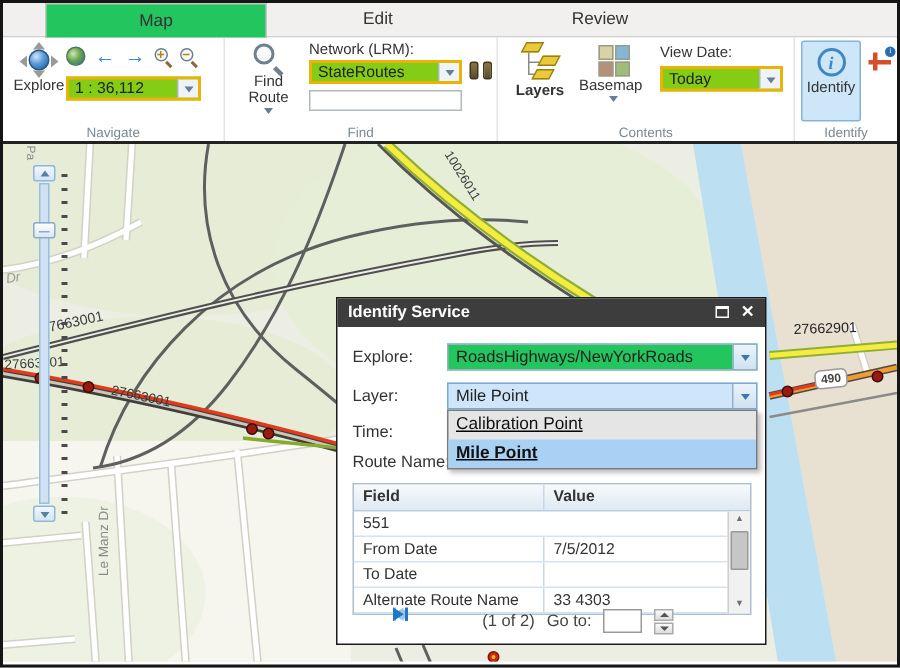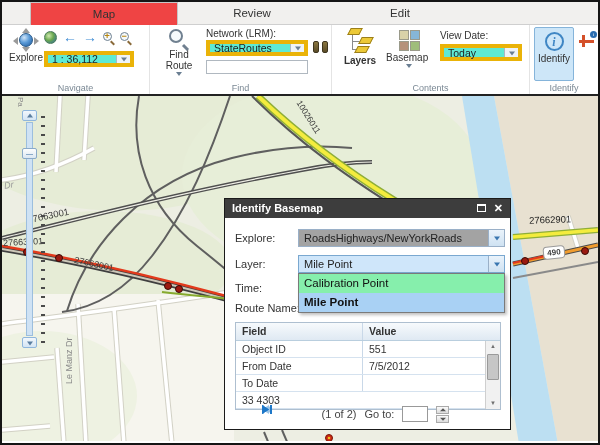--- a/index.html
+++ b/index.html
@@ -2,21 +2,21 @@
 <html><head>
 <meta charset="utf-8">
 <style>
   * { margin:0; padding:0; box-sizing:border-box; }
   body { font-family: "Liberation Sans", sans-serif; background:#888; }
   .frame { position:relative; width:600px; height:445px; border:2px solid #151515; background:#fff; overflow:hidden; }
 
   
   .tabbar { display:flex; height:23px; background:#f1f0ee; border-bottom:1px solid #cfcfcf; padding-left:28px; }
   .tab { width:148px; text-align:center; font-size:11.5px; color:#333; line-height:22px; cursor:default; }
-  .tab.active { background:#ef4444; border:1px solid #c6c6c6; border-bottom:none; margin-bottom:-1px; z-index:2; }
+  .tab.active { background:#22c55e; border:1px solid #c6c6c6; border-bottom:none; margin-bottom:-1px; z-index:2; }
 
   
   .ribbon { display:flex; height:69px; background:#fff; position:relative; }
   .rgroup { position:relative; height:100%; }
   .rgroup + .rgroup { border-left:1px solid #e4e4e4; }
   .g-nav { width:147px; } .g-find { width:182px; } .g-contents { width:198px; } .g-identify { width:69px; }
   .group-label { position:absolute; bottom:1px; left:0; right:0; text-align:center; font-size:9px; color:#7a8894; }
   .rlabel { font-size:10px; color:#333; }
 
   .explore { position:absolute; left:5px; top:3px; width:38px; text-align:center; }
@@ -31,21 +31,21 @@
 
   .navrow { position:absolute; left:42px; top:6px; display:flex; align-items:center; gap:6px; }
   .globe { width:13px; height:13px; border-radius:50%; border:1px solid #4a7a5a;
            background:radial-gradient(circle at 35% 35%, #cfe8b0, #6aa84f 45%, #2e6da0 95%); }
   .navarrow { color:#3d8bd4; font-weight:bold; font-size:14px; line-height:13px; }
   .mag { position:relative; width:11px; height:11px; }
   .mag .lens { position:absolute; left:0; top:0; width:9px; height:9px; border:1.5px solid #6e8090; border-radius:50%; background:#f4f8fb; }
   .mag .handle { position:absolute; right:-1px; bottom:-1px; width:5px; height:2px; background:#8a6a3a; transform:rotate(45deg); }
   .mag .sign { position:absolute; left:1.5px; top:-1px; font-size:9px; font-weight:bold; color:#b8860b; }
 
-  .combo { position:relative; background:#5eead4; border:4px solid #eab308; font-size:10.5px; color:#222; }
+  .combo { position:relative; background:#84cc16; border:2px solid #eab308; font-size:10.5px; color:#222; }
   .combo .val { position:absolute; left:4px; top:50%; transform:translateY(-50%); white-space:nowrap; }
   .combo .arrowbtn { position:absolute; right:0; top:0; bottom:0; width:14px; background:#eef3f8; border-left:1px solid #abb8c4; }
   .caret { position:absolute; left:50%; top:50%; transform:translate(-50%,-35%); width:0; height:0;
            border-left:3.5px solid transparent; border-right:3.5px solid transparent; border-top:4px solid #6a7e92; }
   .scale-combo { position:absolute; left:42px; top:26px; width:90px; height:16px; }
 
   .findroute { position:absolute; left:10px; top:4px; width:38px; text-align:center; }
   .bigmag { position:relative; width:20px; height:20px; margin:0 auto; }
   .bigmag .lens { position:absolute; left:0; top:0; width:14px; height:14px; border:2.5px solid #708090; border-radius:50%; background:#f6fafc; }
   .bigmag .handle { position:absolute; right:0px; bottom:0px; width:7px; height:3px; background:#708090; transform:rotate(45deg); }
@@ -97,26 +97,26 @@
   .zthumb::after { content:""; position:absolute; left:3px; right:3px; top:4.5px; height:1px; background:#8aaac8; }
   .zticks { position:absolute; left:19px; top:6px; width:4px; height:230px;
             background:repeating-linear-gradient(to bottom, #4a4a4a 0 2px, transparent 2px 9px); }
 
   
   .dialog { position:absolute; left:222px; top:102px; width:287px; height:232px; background:#fff; border:1px solid #1a1a1a; z-index:10; }
   .dlg-title { height:19px; background:#3d3d3d; color:#fff; font-size:11px; font-weight:bold; line-height:19px; padding-left:7px; position:relative; }
   .dlg-max { position:absolute; right:24px; top:5px; width:9px; height:8px; border:1px solid #fff; border-top:2px solid #fff; }
   .dlg-close { position:absolute; right:7px; top:1px; font-size:11px; font-weight:bold; color:#fff; line-height:17px; }
   .dlg-label { position:absolute; left:10px; font-size:11px; color:#333; }
-  .dcombo { position:absolute; left:73px; width:207px; height:18px; background:#a3a3a3; border:1px solid #9ab0c8; font-size:11px; color:#222; }
+  .dcombo { position:absolute; left:73px; width:207px; height:18px; background:#22c55e; border:1px solid #9ab0c8; font-size:11px; color:#222; }
   .dcombo .val { position:absolute; left:5px; top:2px; white-space:nowrap; }
   .dcombo .arrowbtn { position:absolute; right:0; top:0; bottom:0; width:16px; background:linear-gradient(#eaf3fb,#cfe2f2); border-left:1px solid #9ab0c8; }
   .dcombo .caret { border-top-color:#3a76b0; }
   .dcombo.focused { background:#cfe6fa; border-color:#7aa8d0; }
-  .droplist { position:absolute; left:73px; top:55px; width:207px; background:#86efac; border:1px solid #7a7a7a; box-shadow:2px 2px 3px rgba(0,0,0,0.25); z-index:5; font-size:11.5px; }
+  .droplist { position:absolute; left:73px; top:55px; width:207px; background:#e5e5e5; border:1px solid #7a7a7a; box-shadow:2px 2px 3px rgba(0,0,0,0.25); z-index:5; font-size:11.5px;text-decoration:underline; }
   .dl-item { height:19px; line-height:19px; padding-left:5px; color:#111; }
   .dl-item.sel { background:#a9d1f4; font-weight:bold; }
 
   .tbl { position:absolute; left:10px; top:111px; width:266px; height:88px; border:1px solid #aebfd0; background:#fff; font-size:10.5px; color:#333; overflow:hidden; }
   .tbl-head { display:flex; height:18px; background:linear-gradient(#f7fafc,#dfe9f3); border-bottom:1px solid #b9cede; font-weight:bold; }
   .th-field, .td-field { width:127px; padding:2px 0 0 6px; border-right:1px solid #c9d8e8; }
   .th-value, .td-value { flex:1; padding:2px 0 0 6px; }
   .tbl-row { display:flex; height:17px; border-bottom:1px solid #d5e2ef; }
   .tbl-scroll { position:absolute; right:0; top:18px; bottom:0; width:15px; background:#f1f1f1; border-left:1px solid #cfcfcf; }
   .sb-btn { position:absolute; left:0; right:0; height:11px; text-align:center; font-size:6px; color:#707070; line-height:11px; }
@@ -132,22 +132,22 @@
   .spin-up i { transform:translate(-50%,-55%); border-left:3px solid transparent; border-right:3px solid transparent; border-bottom:3.5px solid #555; }
   .spin-down i { transform:translate(-50%,-45%); border-left:3px solid transparent; border-right:3px solid transparent; border-top:3.5px solid #555; }
 </style>
 </head>
 <body>
 
 <div class="frame">
 
   <div class="tabbar">
     <div class="tab active">Map</div>
+    <div class="tab">Edit</div>
     <div class="tab">Review</div>
-    <div class="tab">Edit</div>
   </div>
 
   <div class="ribbon">
 
     <div class="rgroup g-nav">
       <div class="explore">
         <div class="explore-icon">
           <span class="tri up"></span>
             <span class="tri down"></span>
             <span class="tri left"></span>
@@ -347,21 +347,21 @@
         </div>
       <div class="ztrack"></div>
       <div class="zthumb"></div>
       <div class="zbtn down">
           <span class="t"></span>
         </div>
     </div>
 
     <div class="dialog">
       <div class="dlg-title">
-        <span>Identify Basemap</span>
+        <span>Identify Service</span>
         <span class="dlg-max"></span>
         <span class="dlg-close">✕</span>
       </div>
 
       <div class="dlg-label" style="top:33px;">Explore:</div>
       <div class="dcombo" style="top:30px;">
         <span class="val">RoadsHighways/NewYorkRoads</span>
         <span class="arrowbtn">
             <span class="caret"></span>
           </span>
@@ -382,31 +382,31 @@
         <div class="dl-item">Calibration Point</div>
         <div class="dl-item sel">Mile Point</div>
       </div>
 
       <div class="tbl" style="top:123px;">
         <div class="tbl-head">
           <div class="th-field">Field</div>
           <div class="th-value">Value</div>
         </div>
         <div class="tbl-row">
-          <div class="td-field">Object ID</div>
           <div class="td-value">551</div>
         </div>
         <div class="tbl-row">
           <div class="td-field">From Date</div>
           <div class="td-value">7/5/2012</div>
         </div>
         <div class="tbl-row">
           <div class="td-field">To Date</div>
         </div>
         <div class="tbl-row">
+          <div class="td-field">Alternate Route Name</div>
           <div class="td-value">33 4303</div>
         </div>
         <div class="tbl-scroll">
           <div class="sb-btn sb-up">▲</div>
           <div class="sb-thumb"></div>
           <div class="sb-btn sb-down">▼</div>
         </div>
       </div>
 
       <div class="pager">

